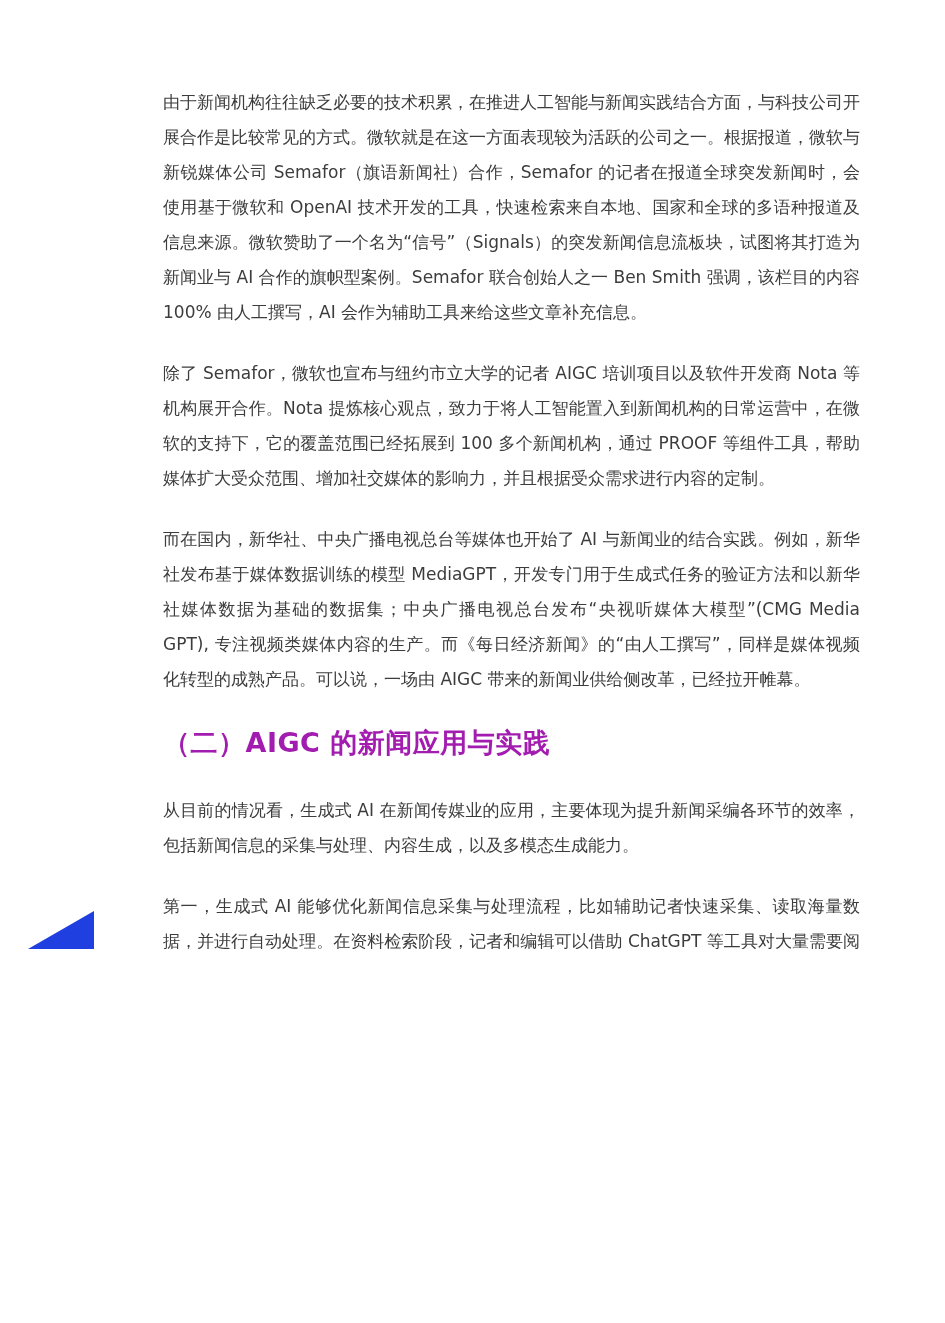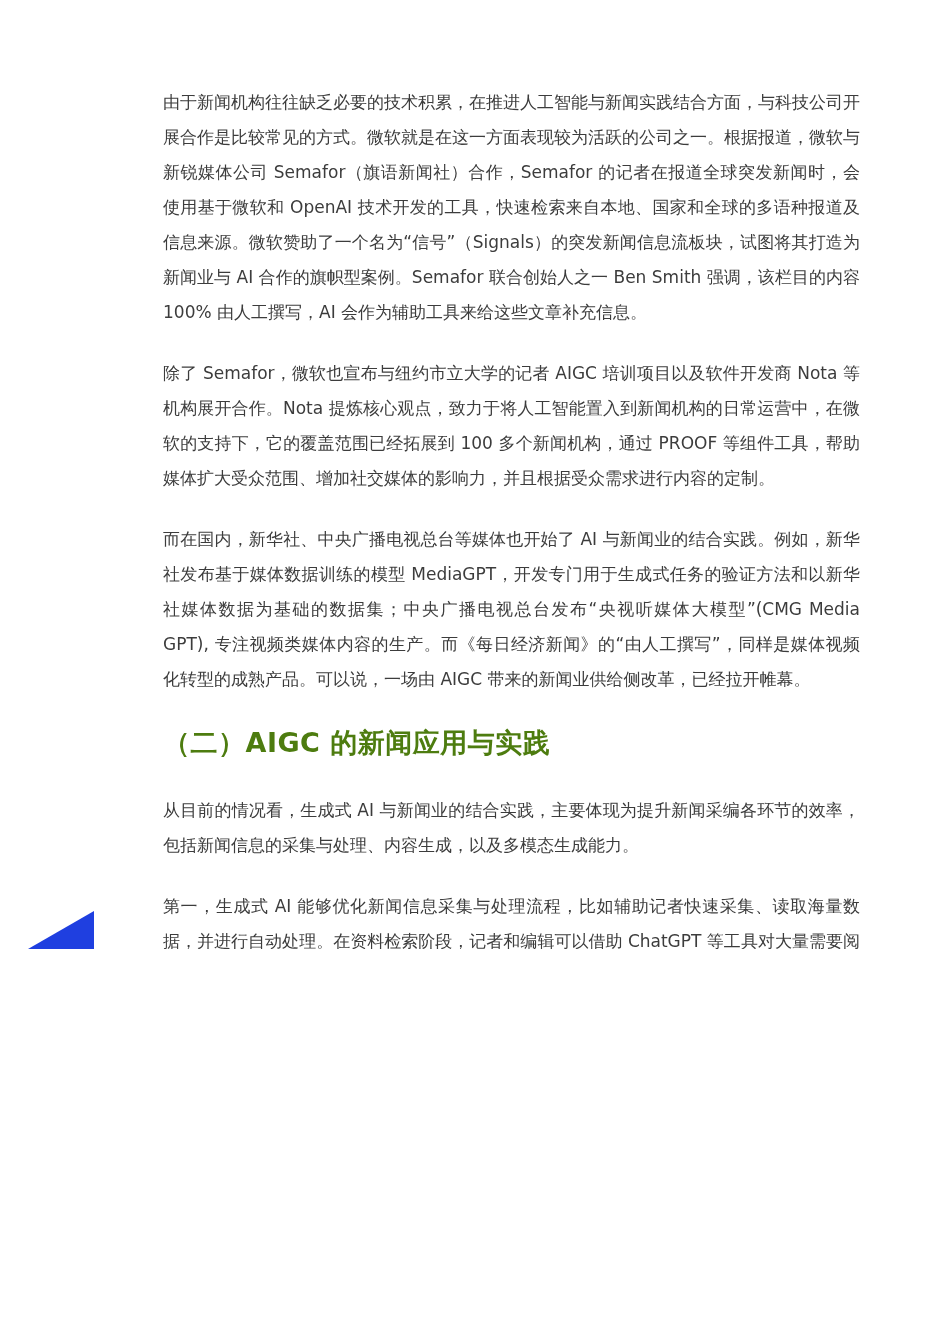--- a/index.html
+++ b/index.html
@@ -24,21 +24,21 @@
     color: #3c3c3c;
     text-align: justify;
     text-align-last: left;
     word-break: break-word;
   }
   .section-heading {
     margin: 24px 0 30px 0;
     font-size: 27px;
     line-height: 40px;
     font-weight: bold;
-    color: #4d7c0f;
+    color: #a21caf;
     letter-spacing: 0.5px;
   }
   .footnote-ref {
     font-size: 11px;
     vertical-align: super;
     line-height: 0;
     color: #3c3c3c;
   }
   .page-number {
     position: absolute;
@@ -60,20 +60,20 @@
 </style>
 </head>
 <body>
 
 <div class="page">
   <div class="content">
     <p class="body-para">由于新闻机构往往缺乏必要的技术积累，在推进人工智能与新闻实践结合方面，与科技公司开展合作是比较常见的方式。微软就是在这一方面表现较为活跃的公司之一。根据报道，微软与新锐媒体公司 Semafor（旗语新闻社）合作，Semafor 的记者在报道全球突发新闻时，会使用基于微软和 OpenAI 技术开发的工具，快速检索来自本地、国家和全球的多语种报道及信息来源。微软赞助了一个名为“信号”（Signals）的突发新闻信息流板块，试图将其打造为新闻业与 AI 合作的旗帜型案例。Semafor 联合创始人之一 Ben Smith 强调，该栏目的内容 100% 由人工撰写，AI 会作为辅助工具来给这些文章补充信息。</p>
     <p class="body-para">除了 Semafor，微软也宣布与纽约市立大学的记者 AIGC 培训项目以及软件开发商 Nota 等机构展开合作。Nota 提炼核心观点，致力于将人工智能置入到新闻机构的日常运营中，在微软的支持下，它的覆盖范围已经拓展到 100 多个新闻机构，通过 PROOF 等组件工具，帮助媒体扩大受众范围、增加社交媒体的影响力，并且根据受众需求进行内容的定制。</p>
     <p class="body-para">而在国内，新华社、中央广播电视总台等媒体也开始了 AI 与新闻业的结合实践。例如，新华社发布基于媒体数据训练的模型 MediaGPT，开发专门用于生成式任务的验证方法和以新华社媒体数据为基础的数据集；中央广播电视总台发布“央视听媒体大模型”(CMG Media GPT), 专注视频类媒体内容的生产。而《每日经济新闻》的“由人工撰写”，同样是媒体视频化转型的成熟产品。可以说，一场由 AIGC 带来的新闻业供给侧改革，已经拉开帷幕。</p>
     <h2 class="section-heading">（二）AIGC 的新闻应用与实践</h2>
-    <p class="body-para">从目前的情况看，生成式 AI 与新闻业的结合实践，主要体现为提升新闻采编各环节的效率，包括新闻信息的采集与处理、内容生成，以及多模态生成能力。</p>
+    <p class="body-para">从目前的情况看，生成式 AI 在新闻传媒业的应用，主要体现为提升新闻采编各环节的效率，包括新闻信息的采集与处理、内容生成，以及多模态生成能力。</p>
     <p class="body-para"><span>第一，生成式 AI 能够优化新闻信息采集与处理流程，比如辅助记者快速采集、读取海量数据，并进行自动处理。在资料检索阶段，记者和编辑可以借助 ChatGPT 等工具对大量需要阅读的文本材料进行内容摘要的生成、提炼核心观点、快速获取核心信息，以提高信息采集效率。同时，大模型的多语言生成能力，可以用于翻译跨语言文本，方便记者和编辑获取不同语种的资料与信息。根据腾讯研究院此前进行的一项调研，“进行资料检索”和“内容翻译”是目前媒体从业人员最多使用 AIGC 的两种用途，占比分别为 54.8%、44%。</span><sup class="footnote-ref">[2]</sup></p>
   </div>
 
   <div class="page-number">06</div>
 
   <div class="corner-decoration"></div>
 </div>
 
 </body></html>

